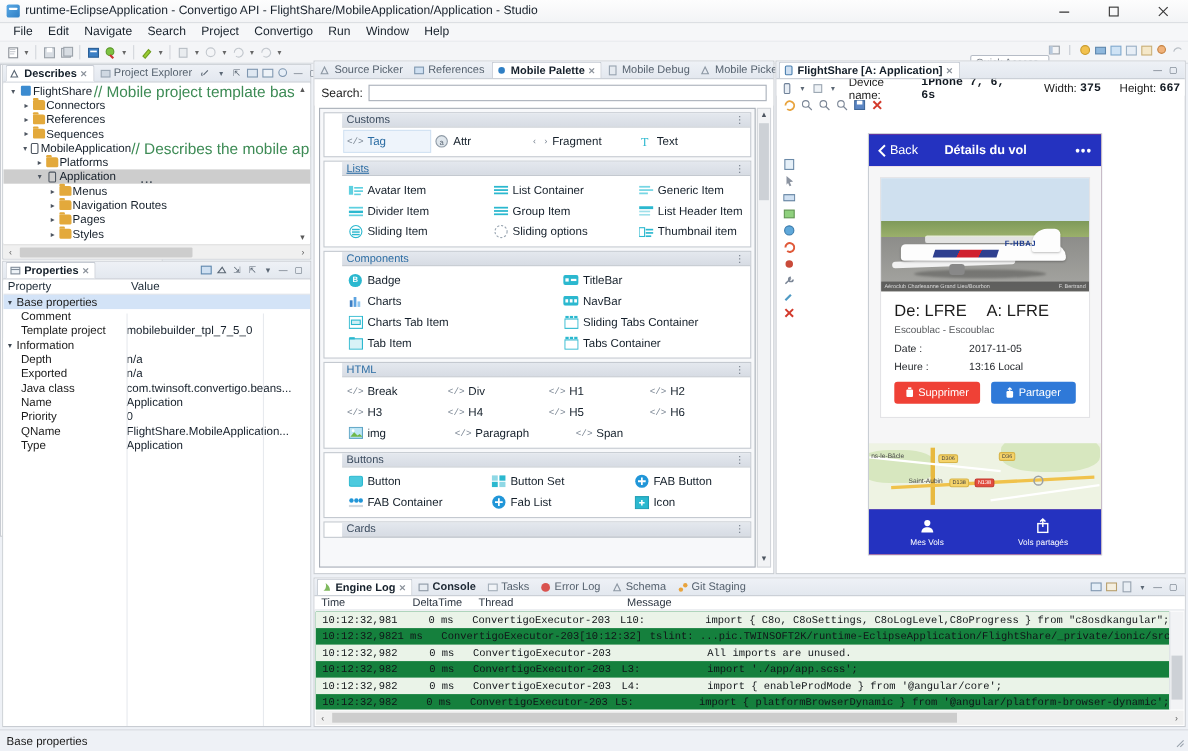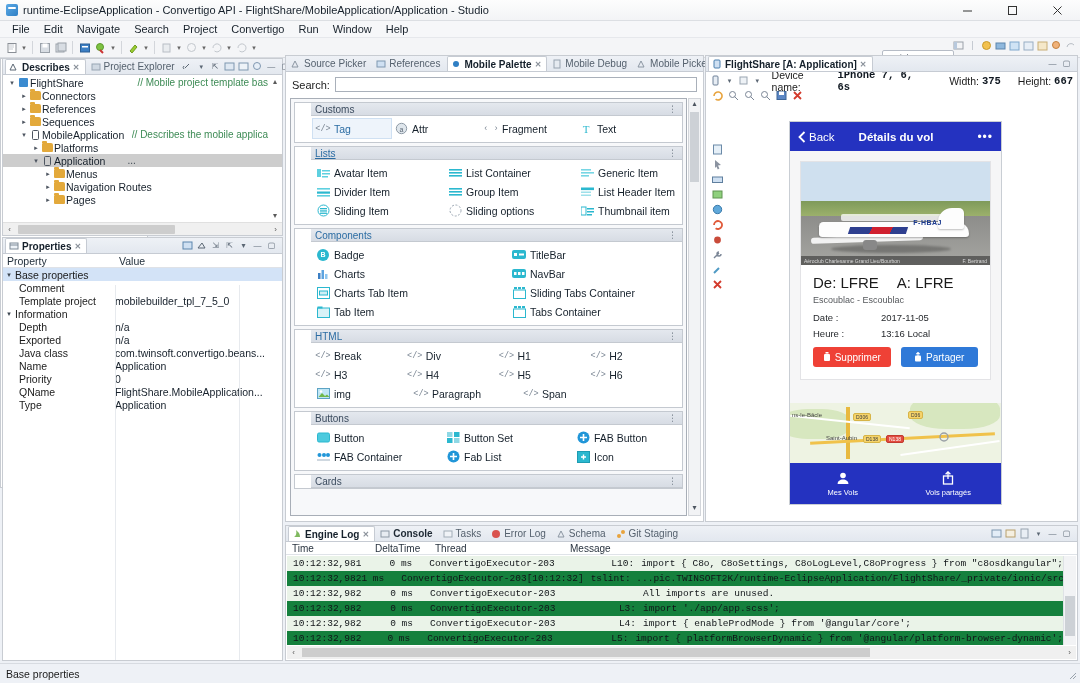--- a/index.html
+++ b/index.html
@@ -78,21 +78,21 @@
   #projects { left:2px; top:58px; width:281px; height:178px; }
   .tree { position:absolute; left:0; right:0; top:17px; bottom:14px; overflow:hidden;
           background:#fff; }
   .trow { height:13px; display:flex; align-items:center; padding-left:4px; font-size:10.5px;
           white-space:nowrap; }
   .trow.sel { background:#cdcdcd; }
   .twist { width:10px; color:#4d5560; font-size:7px; display:flex; align-items:center;
            justify-content:center; }
   .tico { width:13px; height:11px; display:flex; align-items:center; justify-content:center; }
   .tlabel { color:#16202b; }
-  .tcomment { color:#3d8b55; margin-left:auto; padding-right:14px; font-size:10px;
+  .tcomment { color:#3d8b55; margin-left:auto; padding-right:14px; font-size:14px;
               overflow:hidden; text-overflow:clip; }
   .folder { width:11px;height:9px;background:#e3a93b;border-radius:1px 2px 1px 1px;position:relative;}
   .folder:before{content:"";position:absolute;top:-2px;left:0;width:5px;height:2px;background:#e3a93b;border-radius:1px 1px 0 0;}
   .prjico { width:9px;height:9px;background:#3b8bd0;border-radius:1px; }
   .devico { width:7px;height:10px;border:1.3px solid #4d5560;border-radius:1.5px; }
   .hscroll { position:absolute; left:0; right:0; bottom:0; height:13px; background:#f0f0f0;
              border-top:1px solid #e0e0e0; display:flex; align-items:center; }
   .hs-arrow { width:13px; text-align:center; font-size:8px; color:#5a5a5a; }
   .hs-track { flex:1; height:9px; background:#f0f0f0; position:relative; }
   .hs-thumb { position:absolute; left:2px; top:0; width:62%; height:9px; background:#cdcdcd;
@@ -236,21 +236,21 @@
   .lh-time{ width:83px; } .lh-delta{ width:60px; } .lh-thread{ width:135px; }
   .log-body{ position:absolute; left:1px; right:14px; top:30px; bottom:15px; overflow:hidden;
              background:#15803d; }
   .lrow { height:15px; display:flex; align-items:center;
           font-family:"Liberation Mono", monospace; font-size:9.5px; color:#101418;
           white-space:nowrap; }
   .lrow.alt { background:#eaf3e8; }
   .lc-time{ width:83px; padding-left:6px; }
   .lc-delta{ width:60px; text-align:right; padding-right:17px; }
   .lc-thread{ width:135px; }
-  .lc-pre{ width:78px; text-align:right; padding-right:7px; }
+  .lc-pre{ width:78px; text-align:left; padding-right:7px; }
   .lc-msg{ flex:1; }
   .log-vsb{ position:absolute; right:1px; top:30px; bottom:15px; width:13px; background:#f2f3f5;
             border-left:1px solid #dfe2e6; }
   .log-vsb .thumb{ position:absolute; left:1px; right:1px; top:40px; height:40px; background:#cdd1d6; }
   .log-hsb{ position:absolute; left:1px; right:1px; bottom:1px; height:13px; background:#f0f0f0;
             display:flex; align-items:center; }
   .log-hsb .thumb{ height:9px; width:72%; background:#cdcdcd; margin-left:2px; }
 
   
   .statusbar { position:absolute; left:0; right:0; bottom:0; height:20px;
@@ -531,20 +531,27 @@
             <span class="folder"></span>
           </span>
         <span class="tlabel">Navigation Routes</span>
       </div>
       <div class="trow" style="padding-left:40px">
         <span class="twist">▸</span>
         <span class="tico">
             <span class="folder"></span>
           </span>
         <span class="tlabel">Pages</span>
+      </div>
+      <div class="trow" style="padding-left:40px">
+        <span class="twist">▸</span>
+        <span class="tico">
+            <span class="folder"></span>
+          </span>
+        <span class="tlabel">Styles</span>
       </div>
     </div>
 
     <div class="vscroll-col">
       <div class="vs-up">▴</div>
       <div style="position:absolute;bottom:0;width:12px;text-align:center;font-size:8px;color:#5a5a5a;">▾</div>
     </div>
 
     <div class="hscroll">
       <div class="hs-arrow">‹</div>

